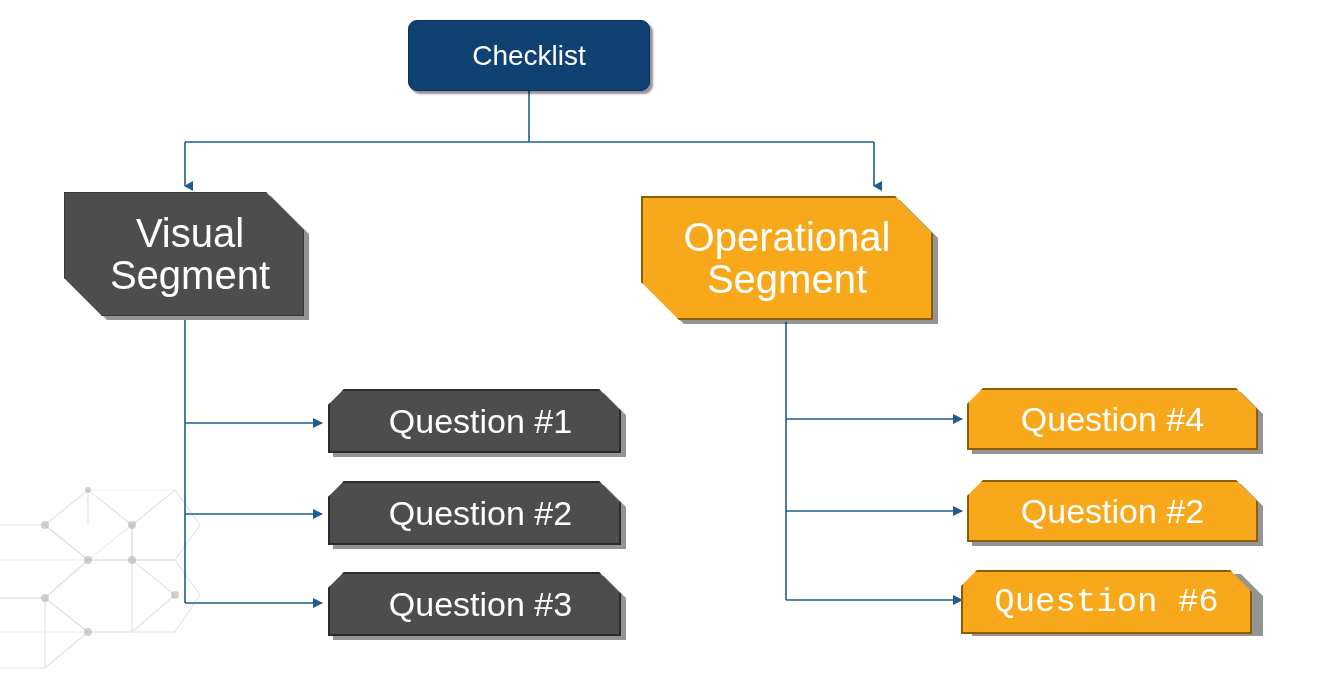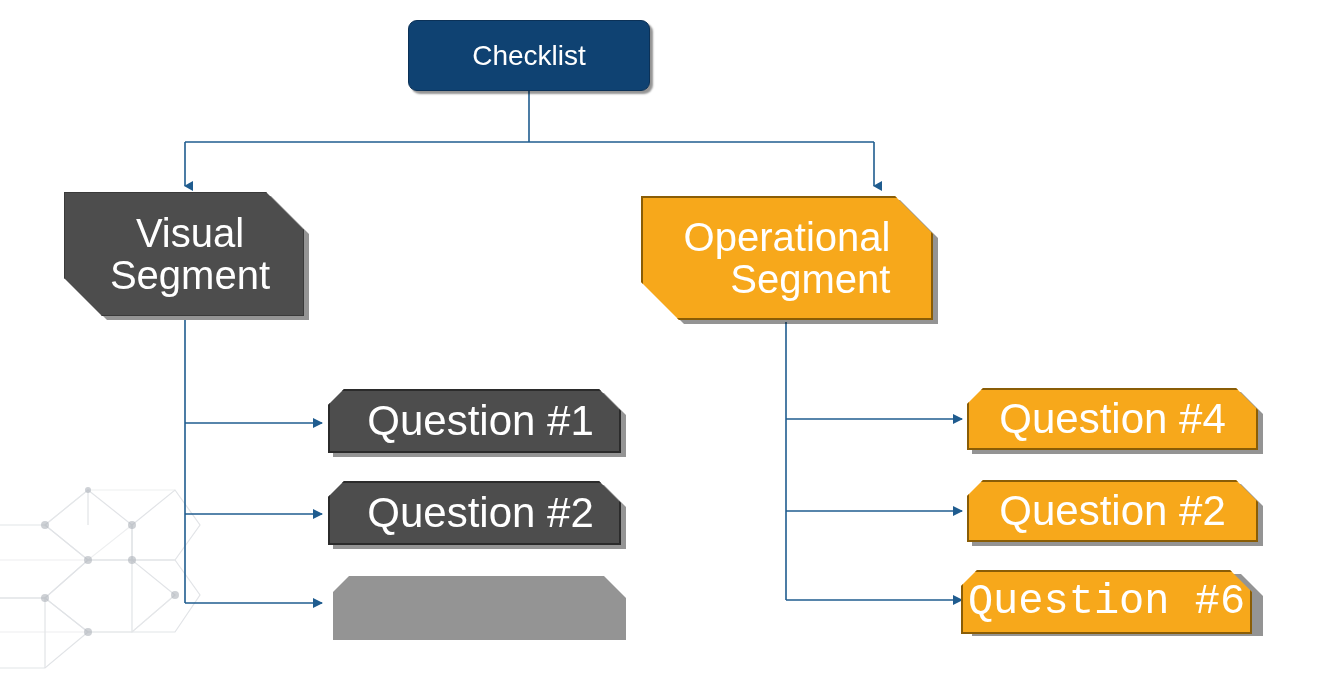--- a/index.html
+++ b/index.html
@@ -65,35 +65,35 @@
   .seg-shadow {
     position: absolute;
     z-index: 2;
     background: rgba(0,0,0,0.42);
     -webkit-clip-path: polygon(0 0, calc(100% - 38px) 0, 100% 38px, 100% 100%, 38px 100%, 0 calc(100% - 38px));
     clip-path: polygon(0 0, calc(100% - 38px) 0, 100% 38px, 100% 100%, 38px 100%, 0 calc(100% - 38px));
   }
 
   
   .node.question {
-    font-size: 42px;
+    font-size: 34px;
     -webkit-clip-path: polygon(16px 0, calc(100% - 22px) 0, 100% 22px, 100% 100%, 0 100%, 0 16px);
     clip-path: polygon(16px 0, calc(100% - 22px) 0, 100% 22px, 100% 100%, 0 100%, 0 16px);
   }
   .q-shadow {
     position: absolute;
     z-index: 2;
     background: rgba(0,0,0,0.42);
     -webkit-clip-path: polygon(16px 0, calc(100% - 22px) 0, 100% 22px, 100% 100%, 0 100%, 0 16px);
     clip-path: polygon(16px 0, calc(100% - 22px) 0, 100% 22px, 100% 100%, 0 100%, 0 16px);
   }
   .fill-gray  { background: #4D4D4D; padding-left: 12px; }
   .fill-orange{ background: #F7A81B; }
   .node.segment.fill-gray   { box-shadow: inset 0 0 0 1px #3a3a3a; }
-  .node.segment.fill-orange { box-shadow: inset 0 0 0 2px #8a5d06; text-align: right; }
+  .node.segment.fill-orange { box-shadow: inset 0 0 0 2px #8a5d06; }
   .node.question.fill-gray  { box-shadow: inset 0 0 0 2px #2b2b2b; }
   .node.question.fill-orange{ box-shadow: inset 0 0 0 2px #8a5d06; }
 </style>
 </head>
 <body>
 
 <div id="canvas">
 
   <svg id="watermark-layer" viewBox="0 0 1320 675" xmlns="http://www.w3.org/2000/svg">
     <g stroke="#c9cdd3" stroke-width="1.2" fill="none" opacity="0.55">
@@ -165,20 +165,21 @@
   <div class="node segment fill-orange" style="left:641px; top:196px; width:292px; height:124px;">Operational
 Segment</div>
 
   <div class="q-shadow" style="left:333px; top:393px; width:293px; height:64px;"></div>
   <div class="node question fill-gray" style="left:328px; top:389px; width:293px; height:64px;">Question #1</div>
 
   <div class="q-shadow" style="left:333px; top:485px; width:293px; height:64px;"></div>
   <div class="node question fill-gray" style="left:328px; top:481px; width:293px; height:64px;">Question #2</div>
 
   <div class="q-shadow" style="left:333px; top:576px; width:293px; height:64px;"></div>
+  <div class="node question fill-gray" style="left:328px; top:572px; width:293px; height:64px;">Question #3</div>
 
   <div class="q-shadow" style="left:972px; top:392px; width:291px; height:62px;"></div>
   <div class="node question fill-orange" style="left:967px; top:388px; width:291px; height:62px;">Question #4</div>
 
   <div class="q-shadow" style="left:972px; top:484px; width:291px; height:62px;"></div>
   <div class="node question fill-orange" style="left:967px; top:480px; width:291px; height:62px;">Question #2</div>
 
   <div class="q-shadow" style="left:972px; top:574px; width:291px; height:62px;"></div>
   <div class="node question fill-orange" style="left:961px; top:570px; width:291px; height:64px;font-family:Liberation Mono, monospace;">Question #6</div>
 

